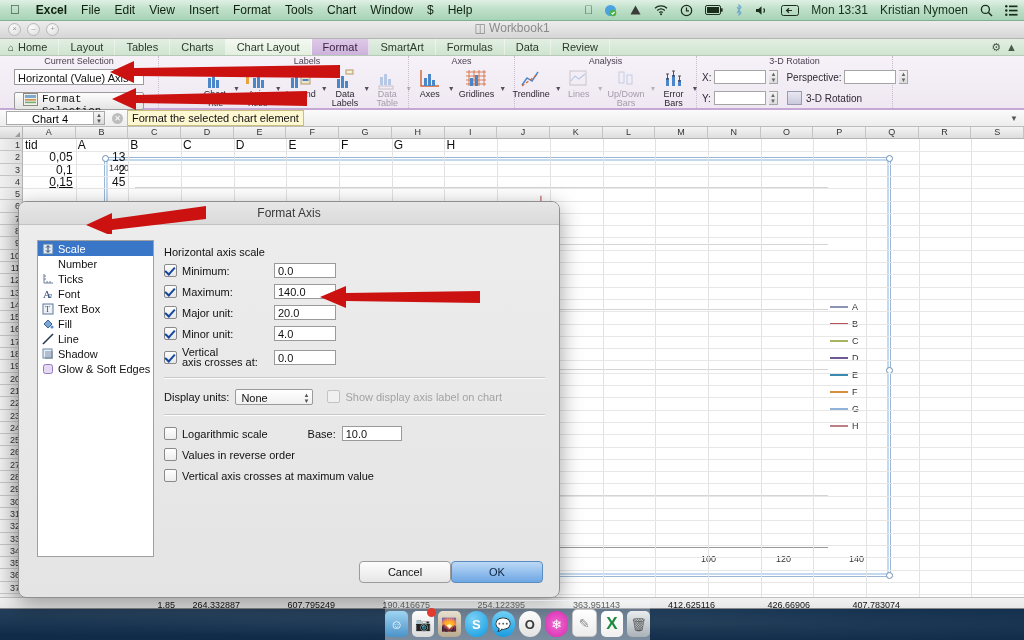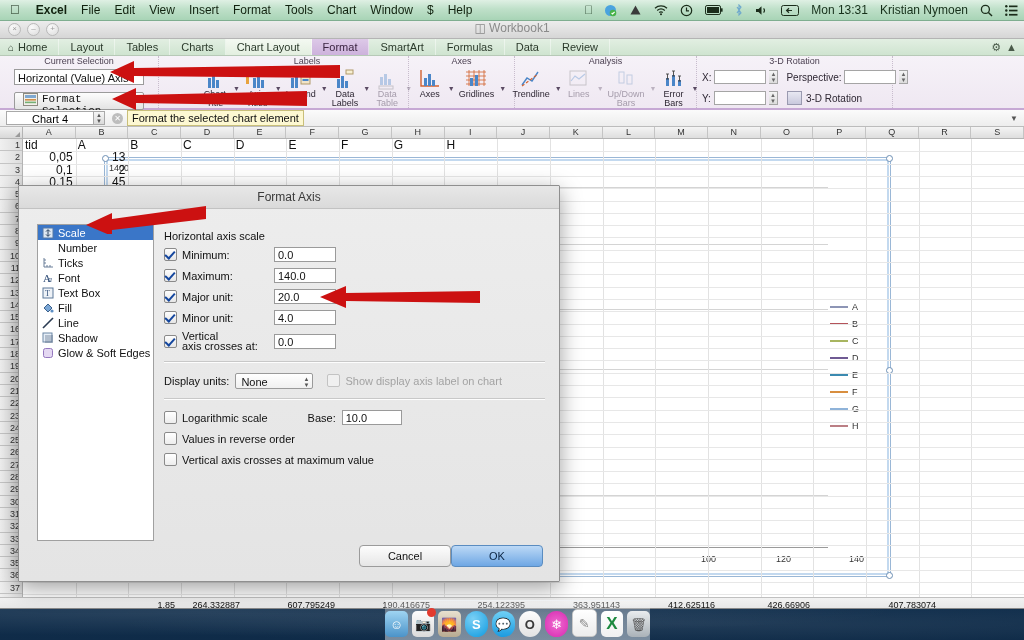--- a/index.html
+++ b/index.html
@@ -124,23 +124,23 @@
   #chartlegend{position:absolute;right:4px;top:140px;width:56px;}
   #chartlegend .lrow{display:flex;align-items:center;height:17px;font-size:9px;color:#333;}
   #chartlegend .lline{width:18px;height:2px;margin-right:4px;}
   #xaxisline{position:absolute;left:30px;right:62px;bottom:28px;height:1px;background:#9a9a9a;}
 
   
   #statusrow{height:14px;background:linear-gradient(180deg,#f2f2f2,#e3e3e3);
      border-top:1px solid #c0c0c0;display:flex;align-items:center;}
 
   
-  #dialog{position:absolute;left:18px;top:185px;width:540px;height:395px;
+  #dialog{position:absolute;left:18px;top:201px;width:540px;height:395px;
      background:linear-gradient(180deg,#ededed,#e4e4e4);border:1px solid #8f8f8f;
-     border-radius:1px;box-shadow:0 6px 22px rgba(0,0,0,.38);z-index:40;overflow:hidden;}
+     border-radius:8px;box-shadow:0 6px 22px rgba(0,0,0,.38);z-index:40;overflow:hidden;}
   #dlgtitle{height:22px;line-height:22px;text-align:center;font-size:12px;color:#3a3a3a;
      background:linear-gradient(180deg,#e7e7e7,#dadada);border-bottom:1px solid #c2c2c2;}
   #dlgbody{position:absolute;left:0;top:22px;right:0;bottom:0;}
   #catlist{position:absolute;left:18px;top:16px;width:115px;height:315px;background:#fff;
      border:1px solid #a0a0a0;overflow:hidden;}
   #catlist .ci{display:flex;align-items:center;height:15px;padding-left:4px;font-size:11px;color:#111;}
   #catlist .ci.sel{background:#3a76c8;color:#fff;}
   .ciicon{width:12px;height:12px;margin-right:4px;display:inline-block;}
   #dlgpane{position:absolute;left:145px;top:16px;right:14px;bottom:58px;}
   .panetitle{font-size:11px;color:#111;margin:6px 0 2px 0;}
@@ -769,21 +769,21 @@
 
   <div id="statusrow" style="position: relative;">
       <div style="position: absolute; left: 95px; font-size: 9px; color: rgb(17, 17, 17); text-align: right; width: 80px;">1,85</div>
       <div style="position: absolute; left: 160px; font-size: 9px; color: rgb(17, 17, 17); text-align: right; width: 80px;">264,332887</div>
       <div style="position: absolute; left: 255px; font-size: 9px; color: rgb(17, 17, 17); text-align: right; width: 80px;">607,795249</div>
       <div style="position: absolute; left: 350px; font-size: 9px; color: rgb(17, 17, 17); text-align: right; width: 80px;">190,416675</div>
       <div style="position: absolute; left: 445px; font-size: 9px; color: rgb(17, 17, 17); text-align: right; width: 80px;">254,122395</div>
       <div style="position: absolute; left: 540px; font-size: 9px; color: rgb(17, 17, 17); text-align: right; width: 80px;">363,951143</div>
       <div style="position: absolute; left: 635px; font-size: 9px; color: rgb(17, 17, 17); text-align: right; width: 80px;">412,625116</div>
       <div style="position: absolute; left: 730px; font-size: 9px; color: rgb(17, 17, 17); text-align: right; width: 80px;">426,66906</div>
-      <div style="position: absolute; left: 856px; font-size: 9px; color: rgb(17, 17, 17); text-align: right; width: 80px;">407,783074</div>
+      <div style="position: absolute; left: 820px; font-size: 9px; color: rgb(17, 17, 17); text-align: right; width: 80px;">407,783074</div>
     </div>
 
 </div>
 
 <div id="dialog">
   <div id="dlgtitle">Format Axis</div>
   <div id="dlgbody">
     <div id="catlist">
       <div class="ci sel">
         <span class="ciicon"><svg width="12" height="12" viewBox="0 0 12 12">

